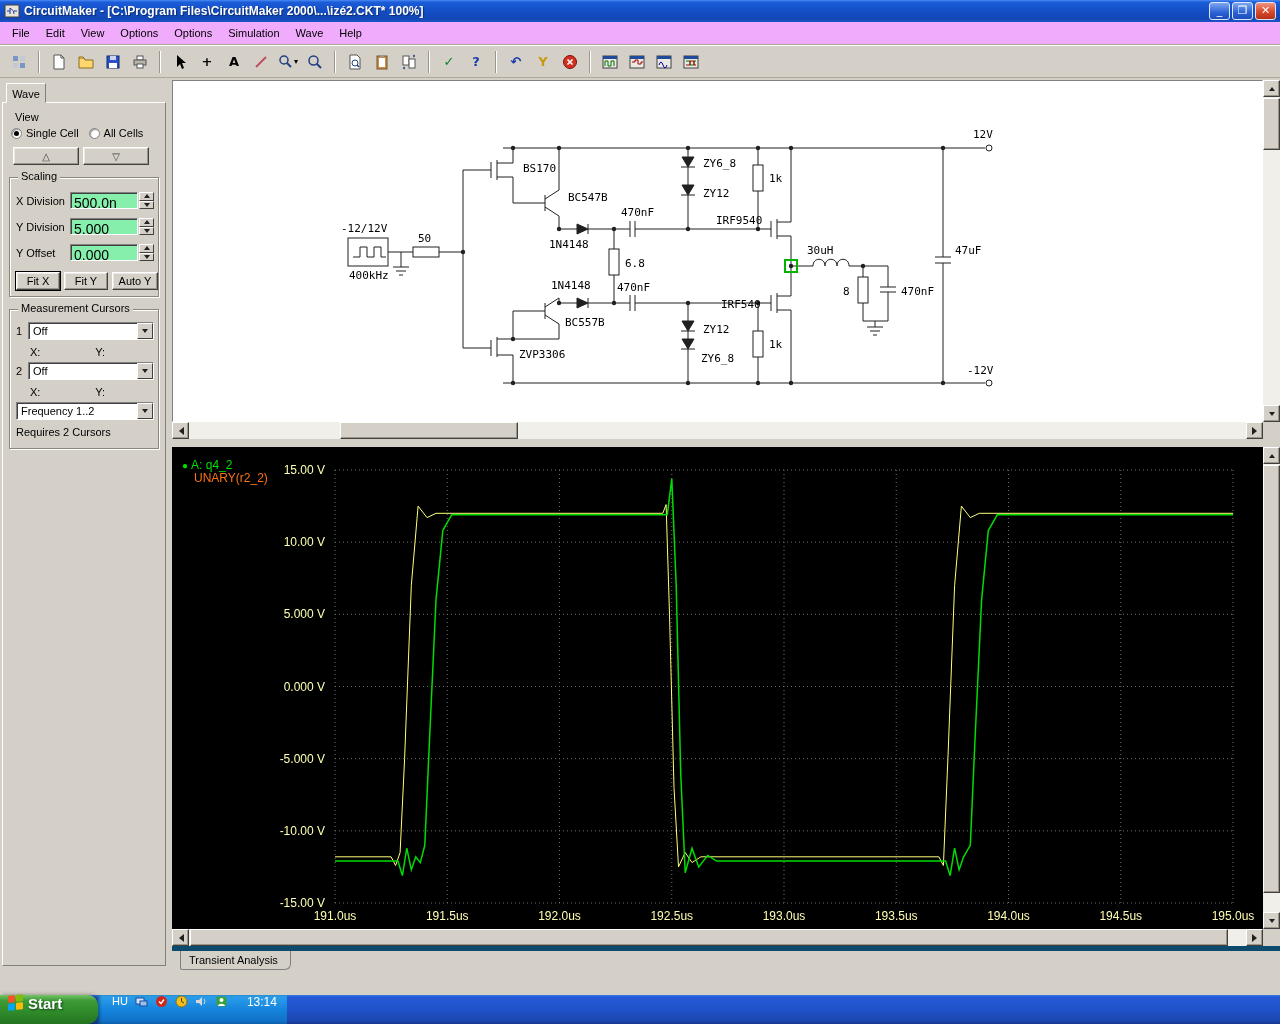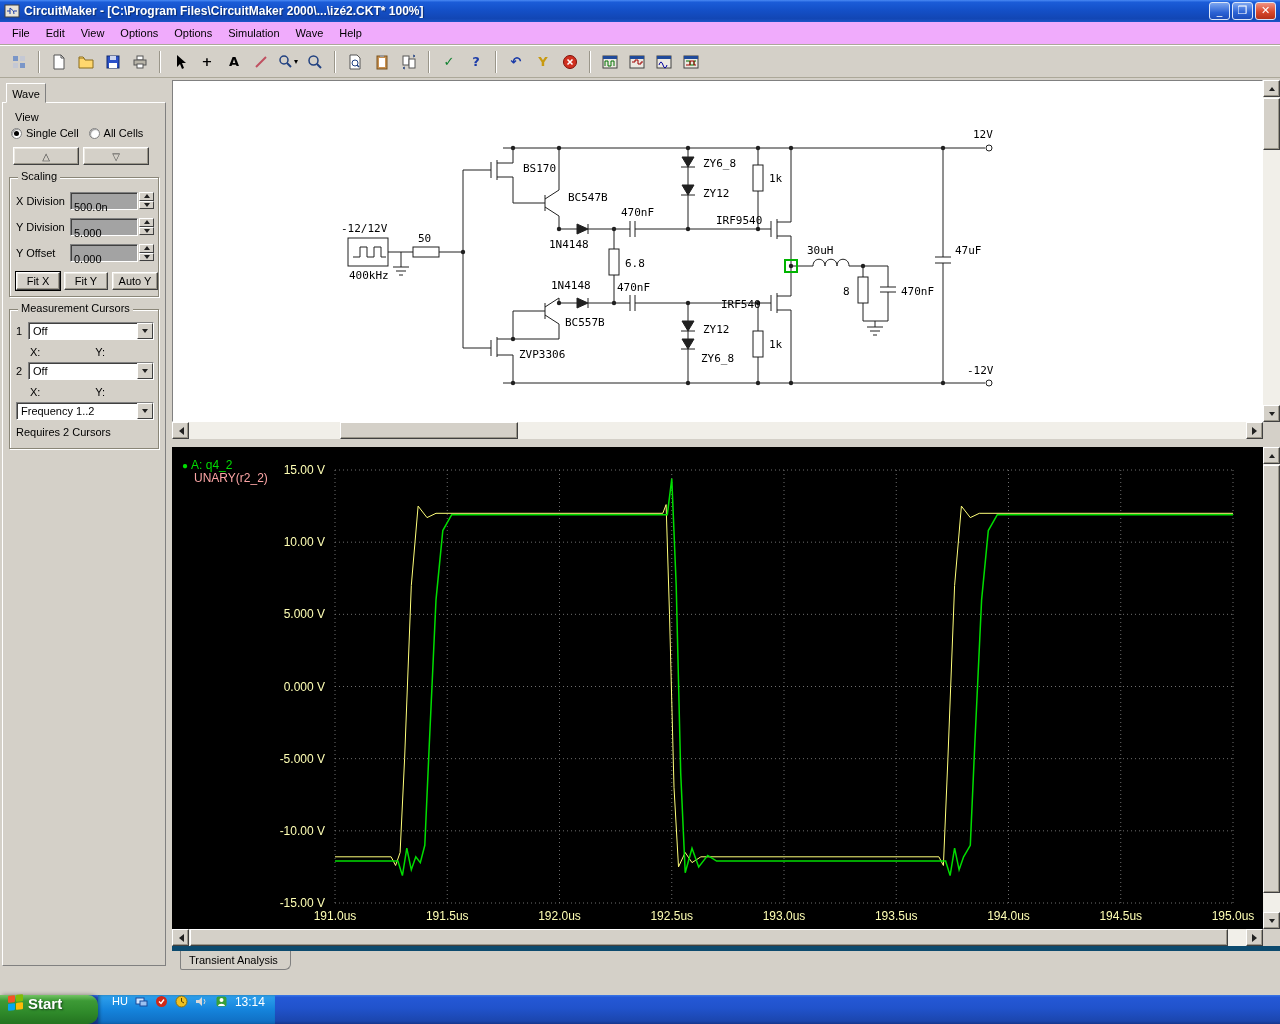--- a/index.html
+++ b/index.html
@@ -44,23 +44,23 @@
   .updown-row{position:absolute;left:10px;top:44px;display:flex;gap:4px}
   .btn{background:#d4d0c8;border:1px solid;border-color:#fff #404040 #404040 #fff;
     box-shadow:inset -1px -1px 0 #9a968a, inset 1px 1px 0 #ece9e2;font-family:"Liberation Sans",sans-serif;
     font-size:11px;text-align:center;cursor:default}
   .btn.updown{width:66px;height:18px;font-size:10px;color:#404040}
   .group{position:absolute;border:1px solid #8a8678;box-shadow:1px 1px 0 #fff, inset 1px 1px 0 #fff}
   .group-label{position:absolute;top:-8px;left:8px;background:#d4d0c8;padding:0 3px}
   .scaling{left:6px;top:74px;width:150px;height:120px}
   .field-row{position:absolute;left:6px;width:138px;height:18px}
   .flabel{position:absolute;left:0;top:3px}
-  .input{position:absolute;left:54px;top:0;width:68px;height:17px;background:#a3a3a3;
+  .input{position:absolute;left:54px;top:0;width:68px;height:17px;background:#86efac;
     border:1px solid;border-color:#808080 #fff #fff #808080;box-shadow:inset 1px 1px 0 #404040;
-    padding:8px 3px;font-size:11px}
+    padding:2px 3px;font-size:14px}
   .spinner{position:absolute;left:123px;top:0;width:15px;height:17px;display:flex;flex-direction:column}
   .sp-b{flex:1;background:#d4d0c8;border:1px solid;border-color:#fff #404040 #404040 #fff;
     display:flex;align-items:center;justify-content:center}
   .tri-up{width:0;height:0;border:3px solid transparent;border-bottom:4px solid #202020;margin-top:-3px}
   .tri-down{width:0;height:0;border:3px solid transparent;border-top:4px solid #202020;margin-bottom:-3px}
   .tri-left{width:0;height:0;border:4px solid transparent;border-right:5px solid #202020;margin-left:-3px}
   .tri-right{width:0;height:0;border:4px solid transparent;border-left:5px solid #202020;margin-right:-3px}
   .scale-btns{position:absolute;left:6px;top:94px;display:flex;gap:4px}
   .scale-btns .btn{width:44px;height:18px}
   .btn.default{outline:1px solid #000}
@@ -121,21 +121,21 @@
     white-space:nowrap;overflow:hidden}
   .task-btn.active{background:linear-gradient(180deg,#1c3f96,#16337c);box-shadow:inset 1px 1px 2px #0c1d4a}
   .task-ico{width:14px;height:14px;border-radius:3px;flex:0 0 auto}
   .task-ico.ti0{background:radial-gradient(circle at 35% 35%,#ffb258,#e33b12 70%);border-radius:50%}
   .task-ico.ti1{background:#e8e4da;border:1px solid #555;border-radius:2px}
   .task-label{overflow:hidden;text-overflow:ellipsis}
   .tray{display:flex;gap:7px;padding:0 10px 0 14px;
     background:linear-gradient(180deg,#2fa2ee 0%,#1584dc 50%,#0f6cc0 100%);box-shadow:inset 2px 0 3px rgba(0,0,0,.3);
     font-size:11px}
   .tray-ico{width:13px;height:13px;display:inline-block}
-  .clock{font-size:12px;margin-left:0}
+  .clock{font-size:12px;margin-left:12px}
 </style>
 </head>
 <body>
 
 <div class="titlebar">
   <svg class="app-icon" viewBox="0 0 16 16">
     <rect x="1" y="2" width="14" height="12" fill="#e8e4d8" stroke="#404040"></rect>
     <path d="M3 8 h3 M10 8 h3 M6 5 v6 M6 5 q5 3 4 6" stroke="#1a3aa8" fill="none"></path>
   </svg>
   <span class="title-text">CircuitMaker - [C:\Program Files\CircuitMaker 2000\...\izé2.CKT* 100%]</span>
@@ -640,21 +640,21 @@
         <line x1="1061" x2="1061" y1="23" y2="456" stroke="#6e6e6e" stroke-dasharray="1,3"></line>
         <text x="1061" y="473" text-anchor="middle" fill="#ffffb4" font-size="12">195.0us</text>
       </g>
       <polyline points="163.0,409.8 219.1,409.8 223.6,418.5 228.1,405.5 232.6,311.7 239.3,138.5 246.1,59.1 255.0,70.6 264.0,66.3 490.8,66.3 494.1,57.6 497.5,167.3 502.0,340.5 506.5,419.9 513.2,405.5 520.0,415.6 528.9,409.8 766.9,409.8 771.4,418.5 775.9,311.7 782.6,138.5 789.4,59.1 798.3,70.6 807.3,66.3 1061.0,66.3" fill="none" stroke="#ffff7a" stroke-width="1"></polyline>
       <polyline points="163.0,414.1 225.9,414.1 230.4,428.6 234.8,401.2 239.3,422.8 243.8,409.8 248.3,415.6 252.8,398.3 257.3,297.2 264.0,152.9 270.8,83.6 279.7,67.7 495.3,67.7 499.8,31.7 504.2,138.5 508.7,326.1 513.2,425.7 520.0,401.2 526.7,419.9 535.7,408.4 544.6,414.1 773.6,414.1 778.1,428.6 782.6,401.2 787.1,422.8 791.6,409.8 798.3,398.3 802.8,297.2 809.6,152.9 816.3,83.6 825.3,67.7 1061.0,67.7" fill="none" stroke="#00dd00" stroke-width="1.5"></polyline>
     </svg>
   <div class="wave-legend">
     <div class="legend-row" style="color: rgb(0, 221, 0);">
       <span class="legend-dot">●</span><span>A: q4_2</span>
     </div>
-    <div class="legend-row indent" style="color: #fca5a5;">
+    <div class="legend-row indent" style="color: #f97316;">
       <span>UNARY(r2_2)</span>
     </div>
   </div>
 </div>
 
 <div class="sb" style="left:1263px;top:447px;width:17px;height:482px">
   <div class="sb-btn" style="left:0;top:0">
       <i class="tri-up"></i>
     </div>
   <div class="sb-thumb" style="left:0;top:18px;width:17px;height:428px"></div>

